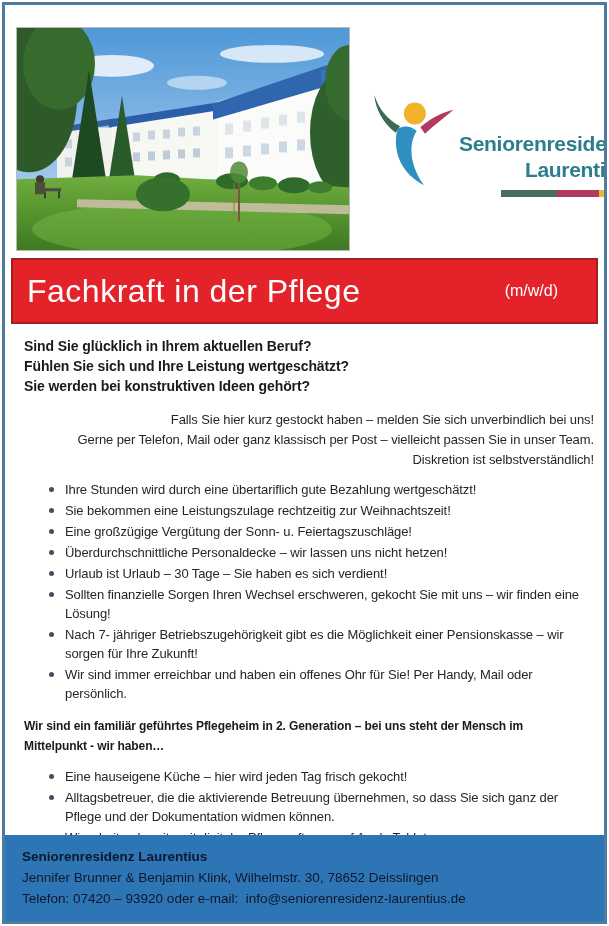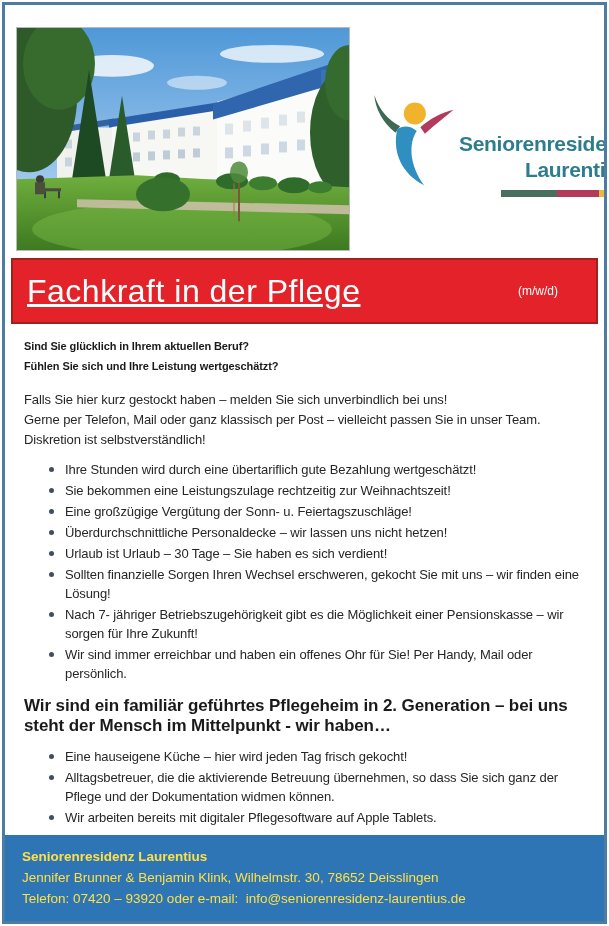--- a/index.html
+++ b/index.html
@@ -38,51 +38,51 @@
 
   
   .banner {
     margin:5px 6px 0 6px;
     height:66px;
     background:#e32329;
     border:2px solid #9e221b;
     color:#ffffff;
     display:flex; align-items:center;
   }
-  .banner-title { font-size:32px; letter-spacing:0.5px; margin-left:14px; white-space:nowrap;text-decoration:underline; }
+  .banner-title { font-size:32px; letter-spacing:0.5px; margin-left:14px; white-space:nowrap; }
   .banner-options { margin-left:26px; font-size:22px; line-height:27px; white-space:nowrap; }
-  .banner-gender { margin-left:auto; margin-right:38px; font-size:12px; }
+  .banner-gender { margin-left:auto; margin-right:38px; font-size:16px; }
 
   
   .content {
     padding:12px 10px 0 19px;
     color:#262626;
     font-size:13px;
     letter-spacing:-0.1px;
   }
-  .questions div { font-weight:bold; color:#1a1a1a; font-size:11px; line-height:20px; }
+  .questions div { font-weight:bold; color:#1a1a1a; font-size:14px; line-height:20px; }
   .intro { margin-top:14px; }
-  .intro div { line-height:20px; }
+  .intro div { line-height:20px;text-align:right; }
   ul.bullets { margin:10px 0 0 24px; list-style:none; }
   ul.bullets li { position:relative; padding-left:17px; line-height:19px; margin-bottom:2px; max-width:552px; }
   ul.bullets li::before {
     content:""; position:absolute; left:1px; top:7px;
     width:5px; height:5px; border-radius:50%; background:#3f4e63;
   }
   .about-heading {
     margin-top:13px; font-weight:bold; color:#1a1a1a;
-    font-size:17px; line-height:20px; max-width:552px;
+    font-size:12px; line-height:20px; max-width:552px;
   }
   ul.features { margin-top:11px; }
   .closing { margin-top:12px; font-weight:bold; color:#1a1a1a; font-size:13.5px; }
 
   
   .footer {
     position:absolute; left:0; right:0; bottom:0; height:86px;
-    background:#2e75b6; color:#fde047;
+    background:#2e75b6; color:#0f172a;
     padding:11px 10px 0 17px;
   }
   .footer div { font-size:13.5px; line-height:21px; white-space:pre-wrap; }
   .footer .company { font-weight:bold; }
 </style>
 </head>
 <body>
 
 <div class="page">
 
@@ -201,20 +201,21 @@
   <div class="banner">
     <div class="banner-title">Fachkraft in der Pflege</div>
     <div class="banner-gender">(m/w/d)</div>
   </div>
 
   <div class="content">
 
     <div class="questions">
       <div>Sind Sie glücklich in Ihrem aktuellen Beruf?</div>
       <div>Fühlen Sie sich und Ihre Leistung wertgeschätzt?</div>
+      <div>Sie werden bei konstruktiven Ideen gehört?</div>
     </div>
 
     <div class="intro">
       <div>Falls Sie hier kurz gestockt haben – melden Sie sich unverbindlich bei uns!</div>
       <div>Gerne per Telefon, Mail oder ganz klassisch per Post – vielleicht passen Sie in unser Team.</div>
       <div>Diskretion ist selbstverständlich!</div>
     </div>
 
     <ul class="bullets">
       <li>Ihre Stunden wird durch eine übertariflich gute Bezahlung wertgeschätzt!</li>

